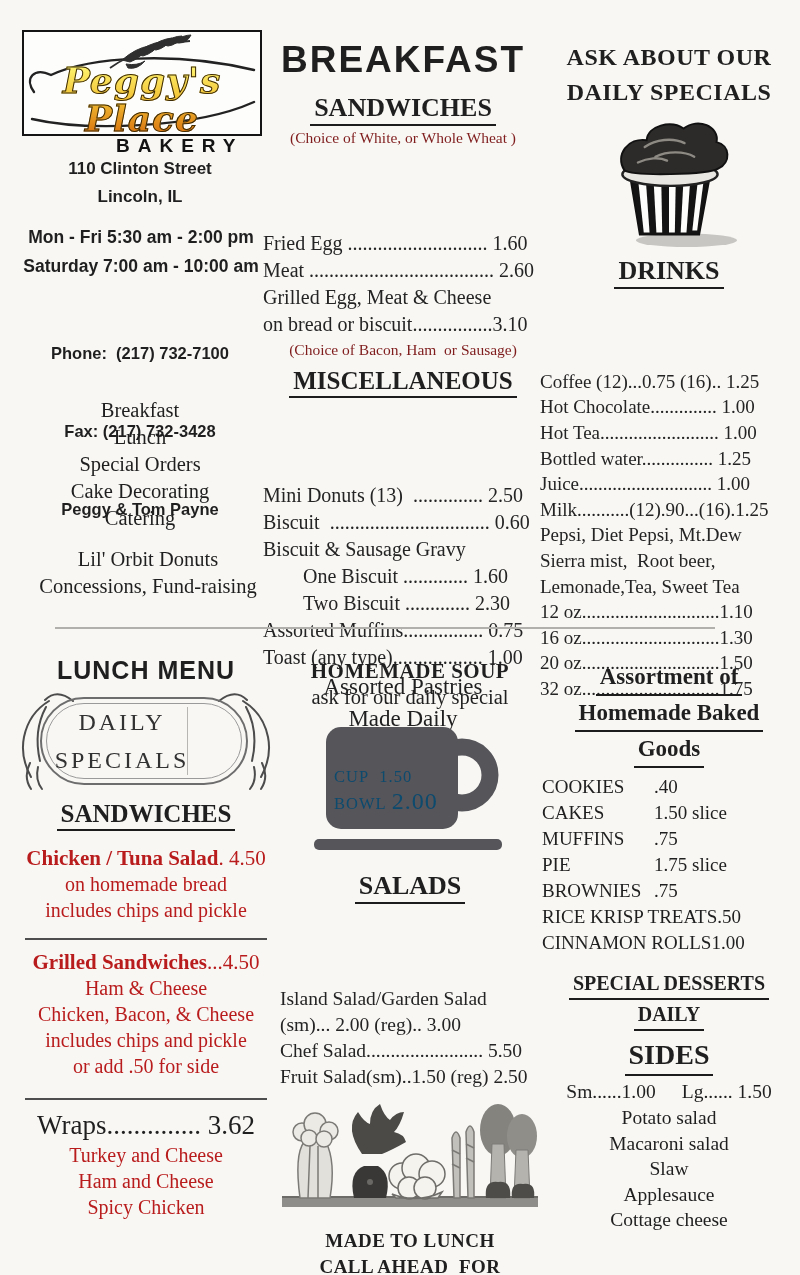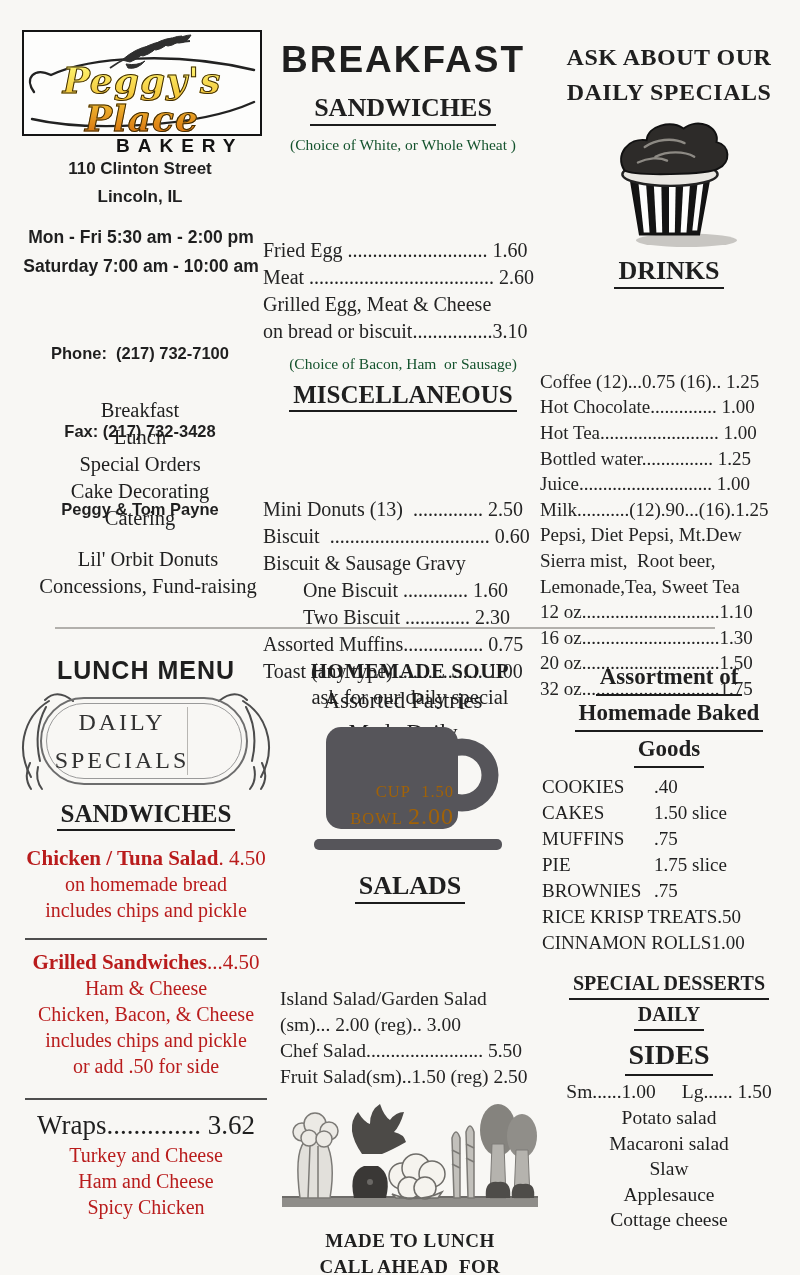--- a/index.html
+++ b/index.html
@@ -36,21 +36,21 @@
   #contact{left:15px;top:288px;width:250px;font-weight:bold;font-size:16.5px;line-height:26px;}
   #services{left:15px;top:397px;width:250px;font-size:20.5px;line-height:27px;}
   #extras{left:16px;top:546px;width:264px;font-size:20.5px;line-height:27px;}
 
   
   #col-breakfast{left:263px;top:40px;width:280px;}
   .bk-title{font-weight:bold;font-size:37px;letter-spacing:2px;line-height:40px;}
   .h-serif{font-weight:bold;display:inline-block;border-bottom:2.5px solid #1c1c1c;padding:0 4px 1px;}
   .h26{font-size:26px;line-height:30px;}
   .h25{font-size:25px;line-height:29px;}
-  .note{font-size:15.5px;line-height:23px;color:#14532d;margin-top:7px;}
+  .note{font-size:15.5px;line-height:23px;color:#7f1d1d;}
   .m-lines{ text-align:left;font-size:20px;line-height:27px;color:#242424;}
   .m-lines.drk{font-size:19px;line-height:25.6px;}
   .pastries{font-size:23px;line-height:32px;}
 
   
   #col-daily{left:540px;top:40px;width:258px;}
   .ask{font-weight:bold;font-size:24px;line-height:35px;letter-spacing:.5px;}
   #cupcake-wrap{width:156px;margin:4px auto 0;}
   #drinks-block{margin-top:2px;}
 
@@ -82,21 +82,21 @@
   .l-lead-rest{font-size:21px;}
   .l-rule{width:92%;margin:15px auto 0;border:none;border-top:2px solid #4e4e4e;height:0;}
   .wraps-lead{font-size:27px;line-height:34px;margin-top:8px;}
 
   
   #col-soup{left:280px;top:658px;width:260px;}
   .soup-h{font-weight:bold;font-size:21px;line-height:26px;letter-spacing:.5px;}
   .soup-note{font-size:20.5px;line-height:27px;}
   #mug-wrap{position:relative;width:200px;height:134px;margin:10px auto 0;}
   #mug-text{
-    position:absolute;left:24px;top:59px;width:120px;text-align:right;color:#a16207;
+    position:absolute;left:24px;top:44px;width:120px;text-align:left;color:#0c4a6e;
     line-height:24px;
   }
   .mug-l1{font-size:16.5px;letter-spacing:1px;}
   .mug-l2{font-size:16.5px;letter-spacing:1px;}
   .mug-big{font-size:24px;}
   #salads-block{margin-top:16px;}
   #veg-wrap{width:256px;margin:8px auto 0;}
   .order-note{font-weight:bold;font-size:19px;line-height:26px;margin-top:4px;letter-spacing:.5px;}
 
   

